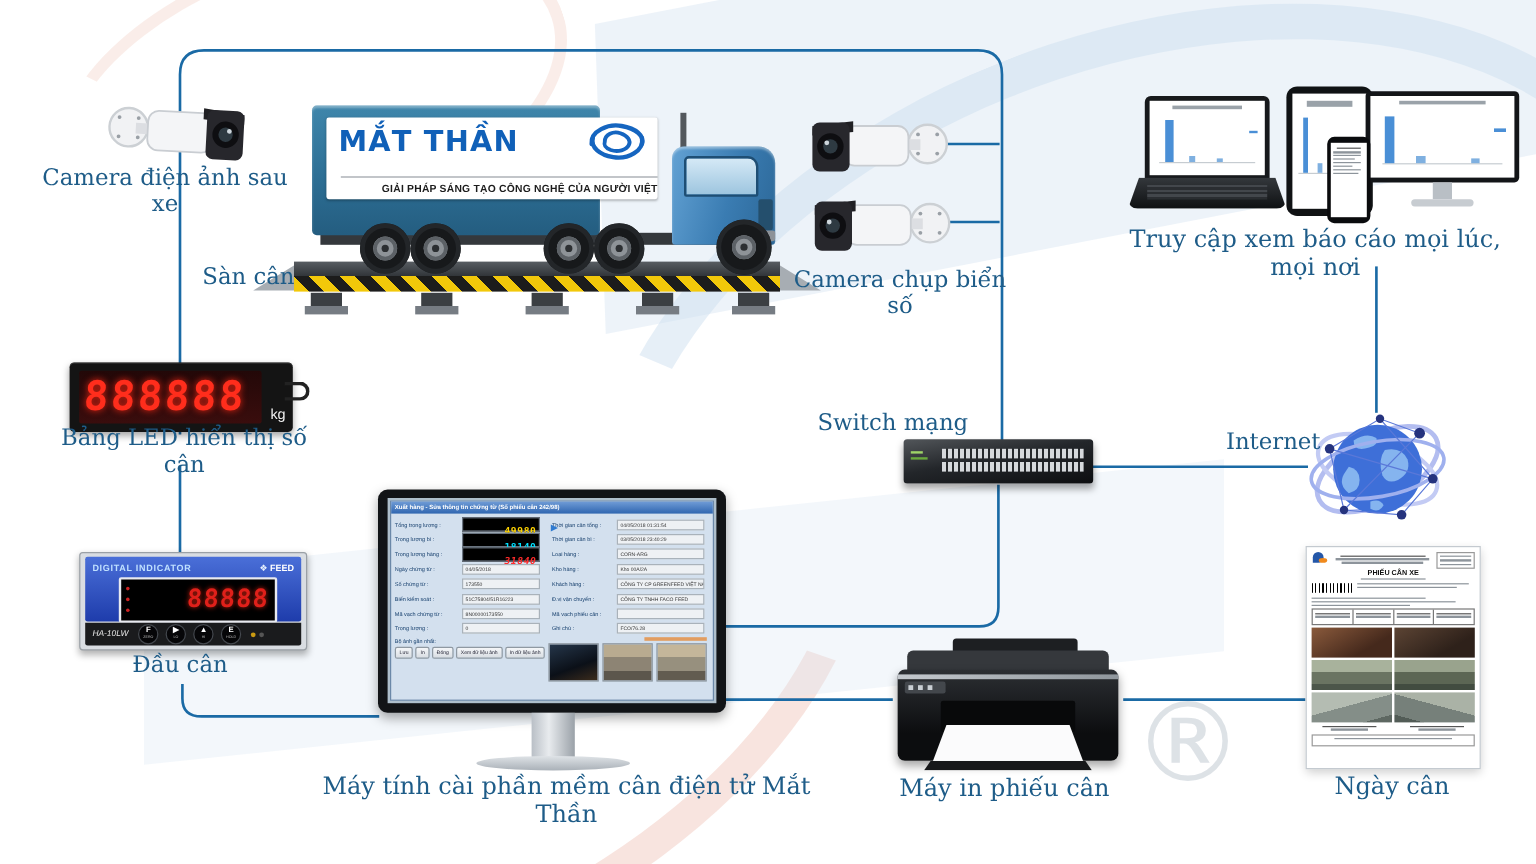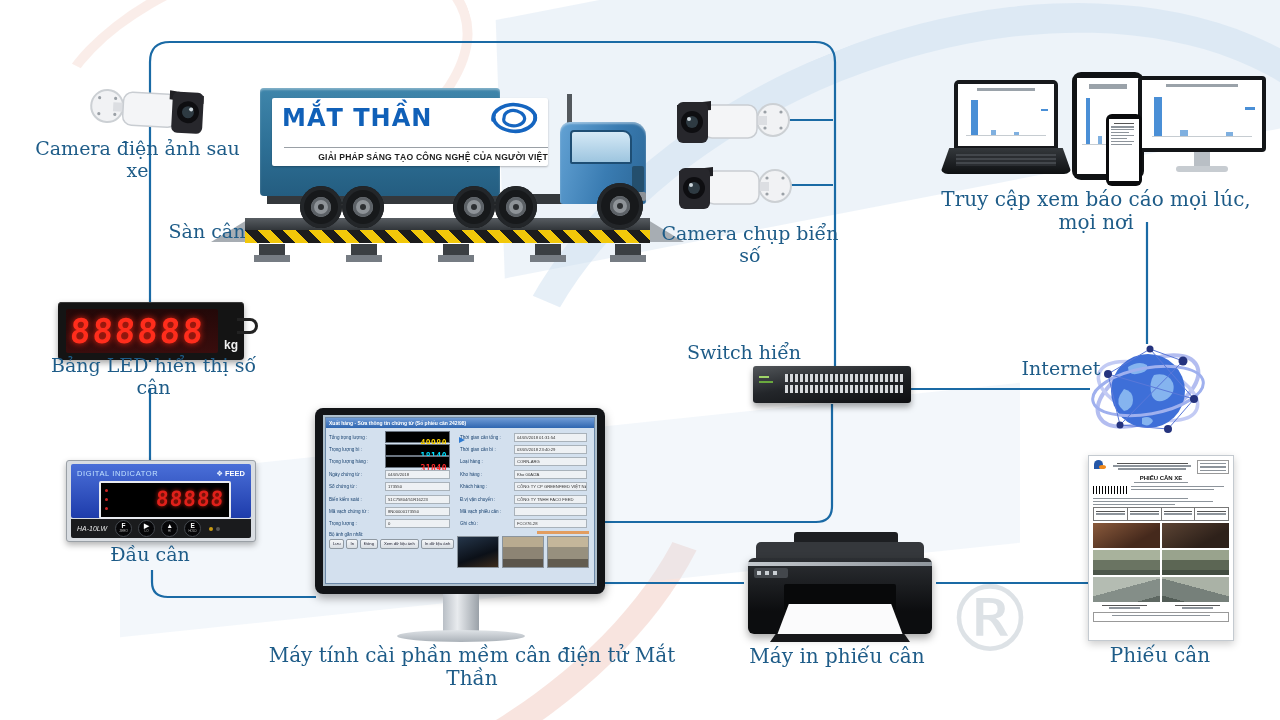--- a/index.html
+++ b/index.html
@@ -73,32 +73,32 @@
   .wheel i:after{content:"";position:absolute;left:7px;top:7px;width:6px;height:6px;border-radius:50%;background:#2c2f32;}
 
   
   .ledboard{position:absolute;left:58px;top:302px;width:186px;height:58px;background:#141414;
     border-radius:4px;box-shadow:0 3px 6px rgba(0,0,0,.35),inset 0 1px 0 #3a3a3a;}
   .ledboard .disp{position:absolute;left:8px;top:7px;right:26px;bottom:7px;
     background:linear-gradient(#230808,#3a0d0d);border-radius:2px;overflow:hidden;}
   .ledboard .digits{position:absolute;left:4px;top:2px;font-family:"DejaVu Sans Mono",monospace;
     font-weight:bold;font-size:34px;letter-spacing:2px;color:#ff2d1c;transform:skewX(-4deg);
     text-shadow:0 0 6px rgba(255,40,20,.9);}
-  .ledboard .unit{position:absolute;right:6px;bottom:8px;color:#f2f2f2;font-size:12px;font-weight:bold;padding-left:16px;}
+  .ledboard .unit{position:absolute;right:6px;bottom:8px;color:#f2f2f2;font-size:12px;font-weight:normal;padding-left:16px;}
   .ledboard .hook{position:absolute;right:-14px;top:16px;width:18px;height:10px;
     border:3px solid #222;border-left:none;border-radius:0 8px 8px 0;}
 
   
   .indicator{position:absolute;left:66px;top:460px;width:188px;height:80px;background:#d9dde2;
     border:1px solid #9aa0a6;border-radius:3px;box-shadow:0 3px 6px rgba(0,0,0,.3);}
   .ind-face{position:absolute;left:4px;top:3px;right:4px;height:54px;
     background:linear-gradient(#4a6fd8,#1e3cab);border-radius:2px;}
   .ind-head{position:absolute;left:6px;top:3px;right:6px;height:12px;display:flex;
     justify-content:space-between;align-items:center;}
-  .ind-title{font-size:7.5px;font-weight:normal;color:#bfe0ff;letter-spacing:.6px;}
+  .ind-title{font-size:7.5px;font-weight:bold;color:#bfe0ff;letter-spacing:.6px;}
   .ind-brand{font-size:7.5px;font-weight:bold;color:#fff;}
   .ind-brand b{color:#e8f2ff;font-weight:normal;margin-right:2px;}
   .ind-disp{position:absolute;left:28px;top:17px;width:128px;height:34px;background:#000;
     border:2px solid #e8eaf0;border-radius:2px;}
   .ind-digits{position:absolute;right:5px;top:4px;font-family:"DejaVu Sans Mono",monospace;
     font-weight:bold;font-size:21px;color:#e0201a;letter-spacing:1px;transform:skewX(-4deg);
     text-shadow:0 0 4px rgba(255,40,20,.8);}
   .ind-dots{position:absolute;left:4px;top:6px;display:flex;flex-direction:column;gap:6px;}
   .ind-dots i{width:3px;height:3px;background:#c22;border-radius:50%;}
   .ind-bottom{position:absolute;left:4px;bottom:3px;right:4px;height:19px;background:#1a1b1d;
@@ -511,21 +511,21 @@
                     <span class="sw-led"><b style="color: rgb(255, 212, 0);">49980</b></span>
                   </div>
                 
                   <div class="sw-row">
                     <span class="sw-lab">Trọng lượng bì :</span>
                     <span class="sw-led"><b style="color: rgb(0, 224, 255);">18140</b></span>
                   </div>
                 
                   <div class="sw-row">
                     <span class="sw-lab">Trọng lượng hàng :</span>
-                    <span class="sw-led"><b style="color: rgb(255, 43, 43);">31840</b></span>
+                    <span class="sw-led"><b style="color: rgb(255, 43, 43); font-style: italic;">31840</b></span>
                   </div>
                 </span>
               <span>
                 
               
                   <div class="sw-row">
                     <span class="sw-lab">Ngày chứng từ :</span>
                     <span class="sw-inp">04/05/2018</span>
                   </div>
                 
@@ -712,19 +712,19 @@
         <div class="tl" style="width:80%;margin:1px auto"></div>
       </div>
   </div>
 
   <div class="lbl" style="left:30px;top:138px;width:215px">Camera điện ảnh sau xe</div>
   <div class="lbl" style="left:166px;top:221px;width:82px">Sàn cân</div>
   <div class="lbl" style="left:922px;top:188px;width:348px;font-size:20px">Truy cập xem báo cáo mọi lúc, mọi nơi</div>
   <div class="lbl" style="left:656px;top:223px;width:188px">Camera chụp biển số</div>
   <div class="lbl" style="left:46px;top:355px;width:215px">Bảng LED hiển thị số cân</div>
   <div class="lbl" style="left:96px;top:544px;width:108px">Đầu cân</div>
-  <div class="lbl" style="left:676px;top:342px;width:136px">Switch hiển</div>
+  <div class="lbl" style="left:676px;top:342px;width:136px">Switch mạng</div>
   <div class="lbl" style="left:1016px;top:358px;width:90px">Internet</div>
   <div class="lbl" style="left:266px;top:644px;width:412px;font-size:20px">Máy tính cài phần mềm cân điện tử Mắt Thần</div>
   <div class="lbl" style="left:748px;top:645px;width:178px;font-size:20px">Máy in phiếu cân</div>
-  <div class="lbl" style="left:1084px;top:644px;width:152px;font-size:20px">Phiếu cân</div>
+  <div class="lbl" style="left:1084px;top:644px;width:152px;font-size:20px">Ngày cân</div>
 
 </div>
 
 </body></html>

